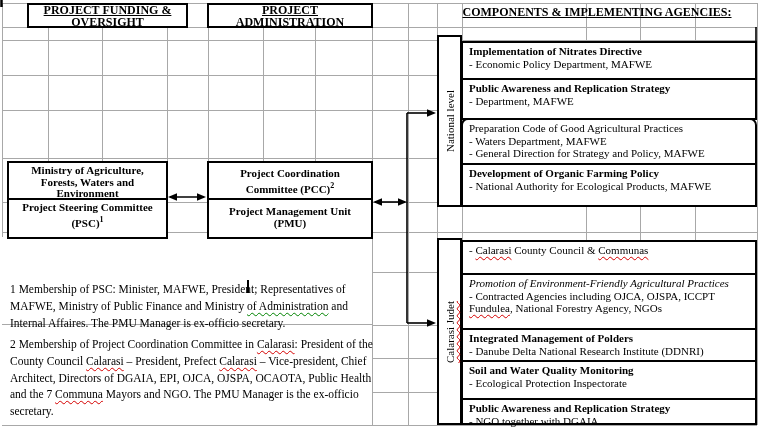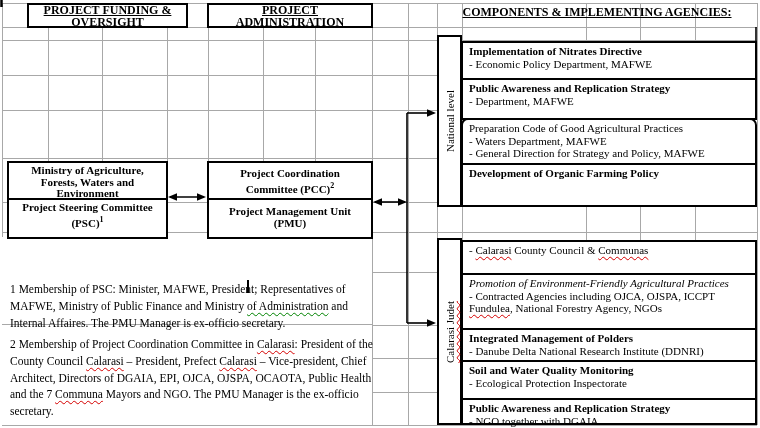--- a/index.html
+++ b/index.html
@@ -111,20 +111,21 @@
         <div class="comp-title bold">Public Awareness and Replication Strategy</div>
         <div class="comp-line"><span>- Department, MAFWE</span></div>
       </div>
       <div class="comp-box" style="top: 118px; height: 59px; border-radius: 7px;">
         <div class="comp-title regular">Preparation Code of Good Agricultural Practices</div>
         <div class="comp-line"><span>- Waters Department, MAFWE</span></div>
         <div class="comp-line"><span>- General Direction for Strategy and Policy, MAFWE</span></div>
       </div>
       <div class="comp-box" style="top: 163px; height: 44px;">
         <div class="comp-title bold">Development of Organic Farming Policy</div>
+        <div class="comp-line"><span>- National Authority for Ecological Products, MAFWE</span></div>
       </div>
     </div>
   <div id="cal-mount">
       <div class="comp-box" style="top: 240px; height: 35px;">
         <div class="comp-line"><span>- </span><span class="sq-red">Calarasi</span><span> County Council &amp; </span><span class="sq-red">Communas</span></div>
       </div>
       <div class="comp-box" style="top: 273px; height: 57px;">
         <div class="comp-title italic">Promotion of Environment-Friendly  Agricultural Practices</div>
         <div class="comp-line"><span>- Contracted Agencies including OJCA, OJSPA, ICCPT </span><span class="sq-red">Fundulea</span><span>, National Forestry Agency, NGOs</span></div>
       </div>

